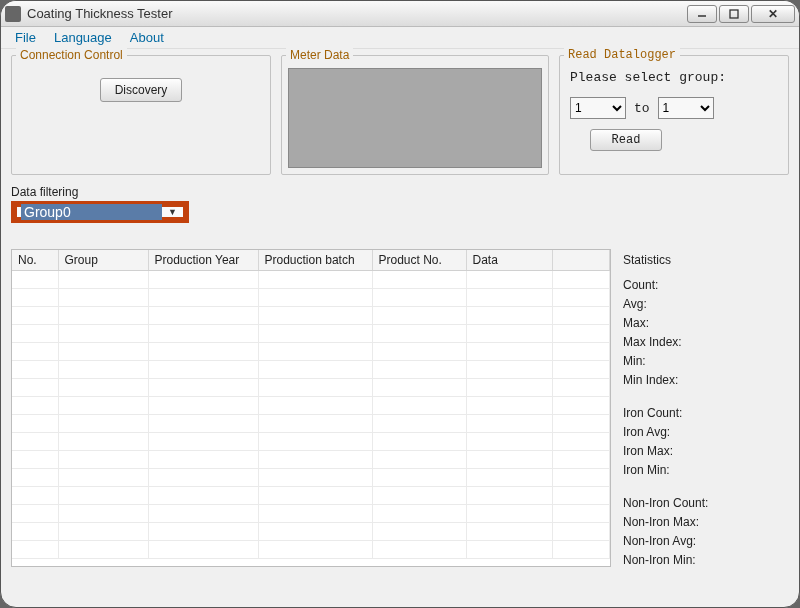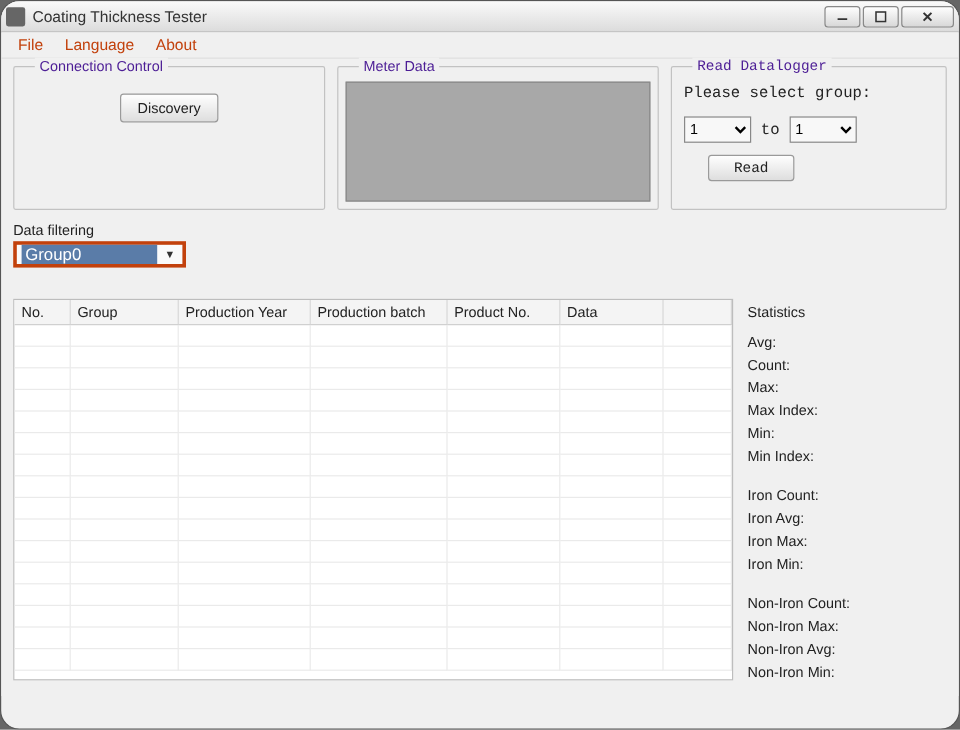--- a/index.html
+++ b/index.html
@@ -67,46 +67,46 @@
     height: 22px;
     background: #f0f0f0;
     display: flex;
     align-items: center;
     gap: 18px;
     padding: 0 14px;
     border-bottom: 1px solid #ddd;
   }
   .menubar span {
     font-size: 13px;
-    color: #c2410c;
+    color: #0369a1;
   }
   .client {
     position: relative;
     padding: 6px 10px 10px 10px;
     background: #f0f0f0;
   }
   .top-row {
     display: flex;
     gap: 10px;
   }
   .group {
     border: 1px solid #c2c2c2;
     border-radius: 2px;
     padding: 14px 10px 10px 10px;
     position: relative;
     background: #f0f0f0;
   }
   .group .legend {
     position: absolute;
     top: -8px;
-    left: 17px;
+    left: 4px;
     background: #f0f0f0;
     padding: 0 4px;
     font-size: 12px;
-    color: #4c1d95;
+    color: #a16207;
   }
   .connection {
     width: 260px;
     height: 120px;
     display: flex;
     align-items: flex-start;
     justify-content: center;
     padding-top: 22px;
   }
   .btn {
@@ -157,23 +157,23 @@
     font-family: "Courier New", monospace;
     padding: 3px 20px;
   }
   .filter-label {
     margin-top: 10px;
     font-size: 12px;
     color: #222;
   }
   .filter-dd {
     margin-top: 2px;
-    width: 144px;
+    width: 178px;
     height: 22px;
-    border: 3px solid #c2410c;
+    border: 6px solid #c2410c;
     background: #fafafa;
     display: flex;
     align-items: center;
     justify-content: space-between;
     padding: 0 6px 0 4px;
     font-size: 14px;
   }
   .filter-dd .sel {
     background: #5a7ca8;
     color: #fff;
@@ -471,22 +471,22 @@
                 <td></td>
                 <td></td>
                 <td></td>
               </tr>
           </tbody>
         </table>
       </div>
 
       <div class="stats">
         <div class="hdr">Statistics</div>
+        <div>Count:</div>
         <div>Avg:</div>
-        <div>Count:</div>
         <div>Max:</div>
         <div>Max Index:</div>
         <div>Min:</div>
         <div>Min Index:</div>
         <div class="gap"></div>
         <div>Iron Count:</div>
         <div>Iron Avg:</div>
         <div>Iron Max:</div>
         <div>Iron Min:</div>
         <div class="gap"></div>

